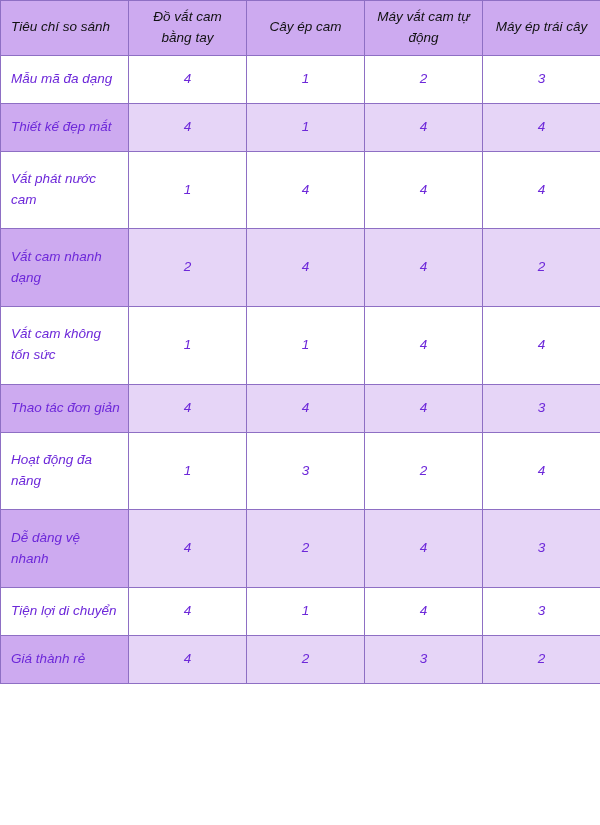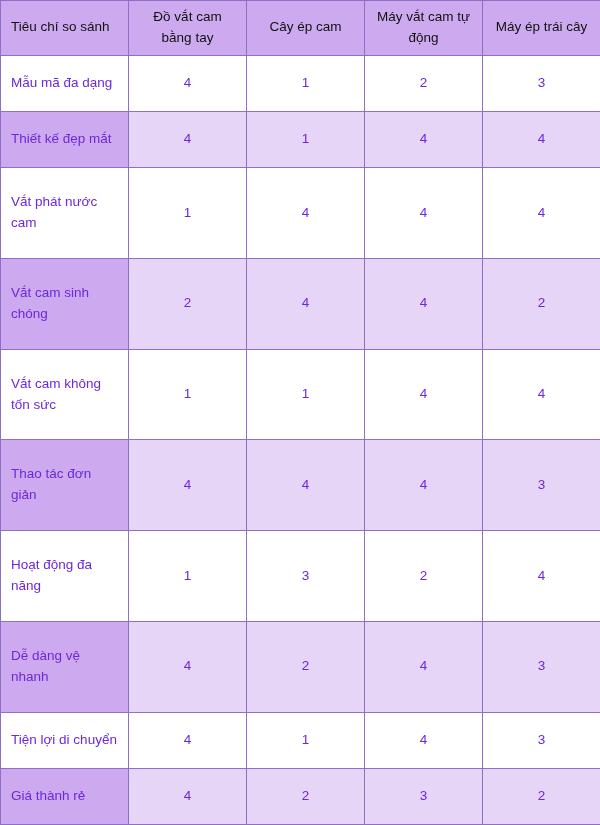--- a/index.html
+++ b/index.html
@@ -9,22 +9,23 @@
   }
   body {
     width: 600px;
     height: 825px;
     font-family: "Liberation Sans", sans-serif;
     color: #1a1a1a;
   }
   table.comparison {
     border-collapse: collapse;
     width: 600px;
-    height: 825px;
+    height: 684px;
     table-layout: fixed;
+    font-style: italic;
   }
   table.comparison td,
   table.comparison th {
     border: 1px solid #8e6fc4;
     font-weight: normal;
     font-size: 13.5px;
     line-height: 1.55;
     padding: 6px 8px;
     vertical-align: middle;
   }
@@ -98,21 +99,21 @@
       <td>4</td>
     </tr>
     <tr>
       <td class="label-cell">Vắt phát nước cam</td>
       <td>1</td>
       <td>4</td>
       <td>4</td>
       <td>4</td>
     </tr>
     <tr class="alt">
-      <td class="label-cell">Vắt cam sinh chóng</td>
+      <td class="label-cell">Vắt cam nhanh dạng</td>
       <td>2</td>
       <td>4</td>
       <td>4</td>
       <td>2</td>
     </tr>
     <tr>
       <td class="label-cell">Vắt cam không tốn sức</td>
       <td>1</td>
       <td>1</td>
       <td>4</td>

